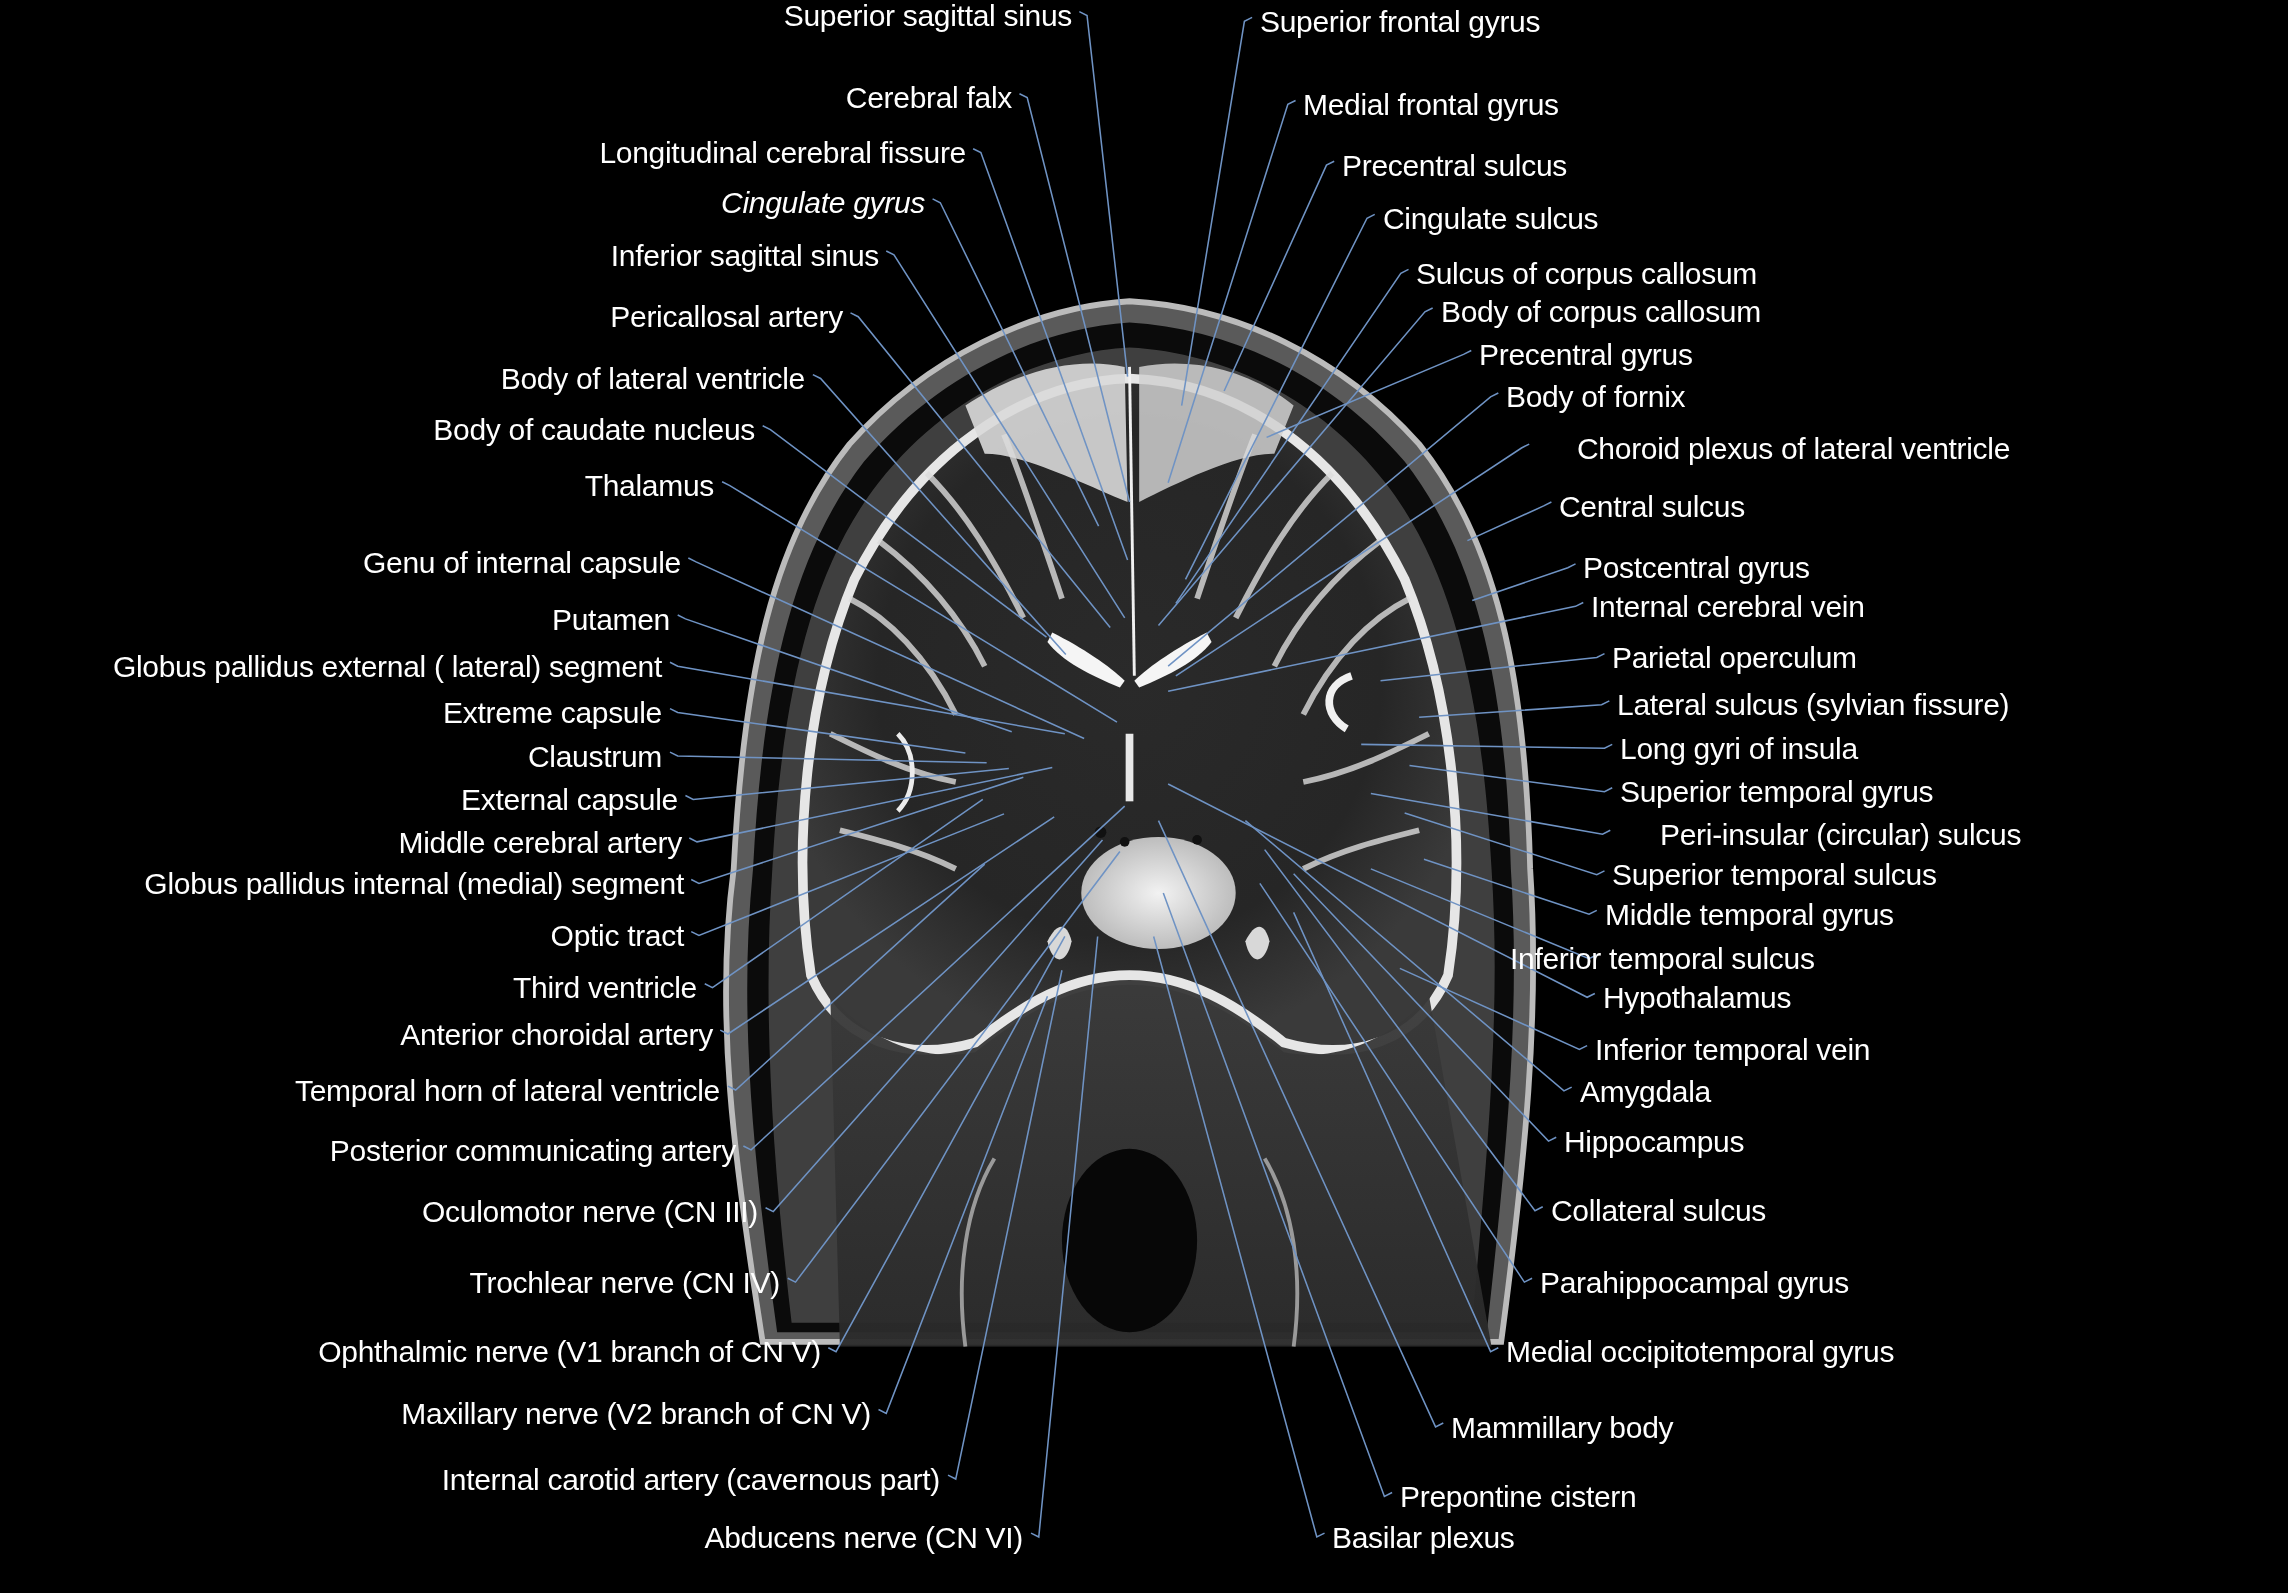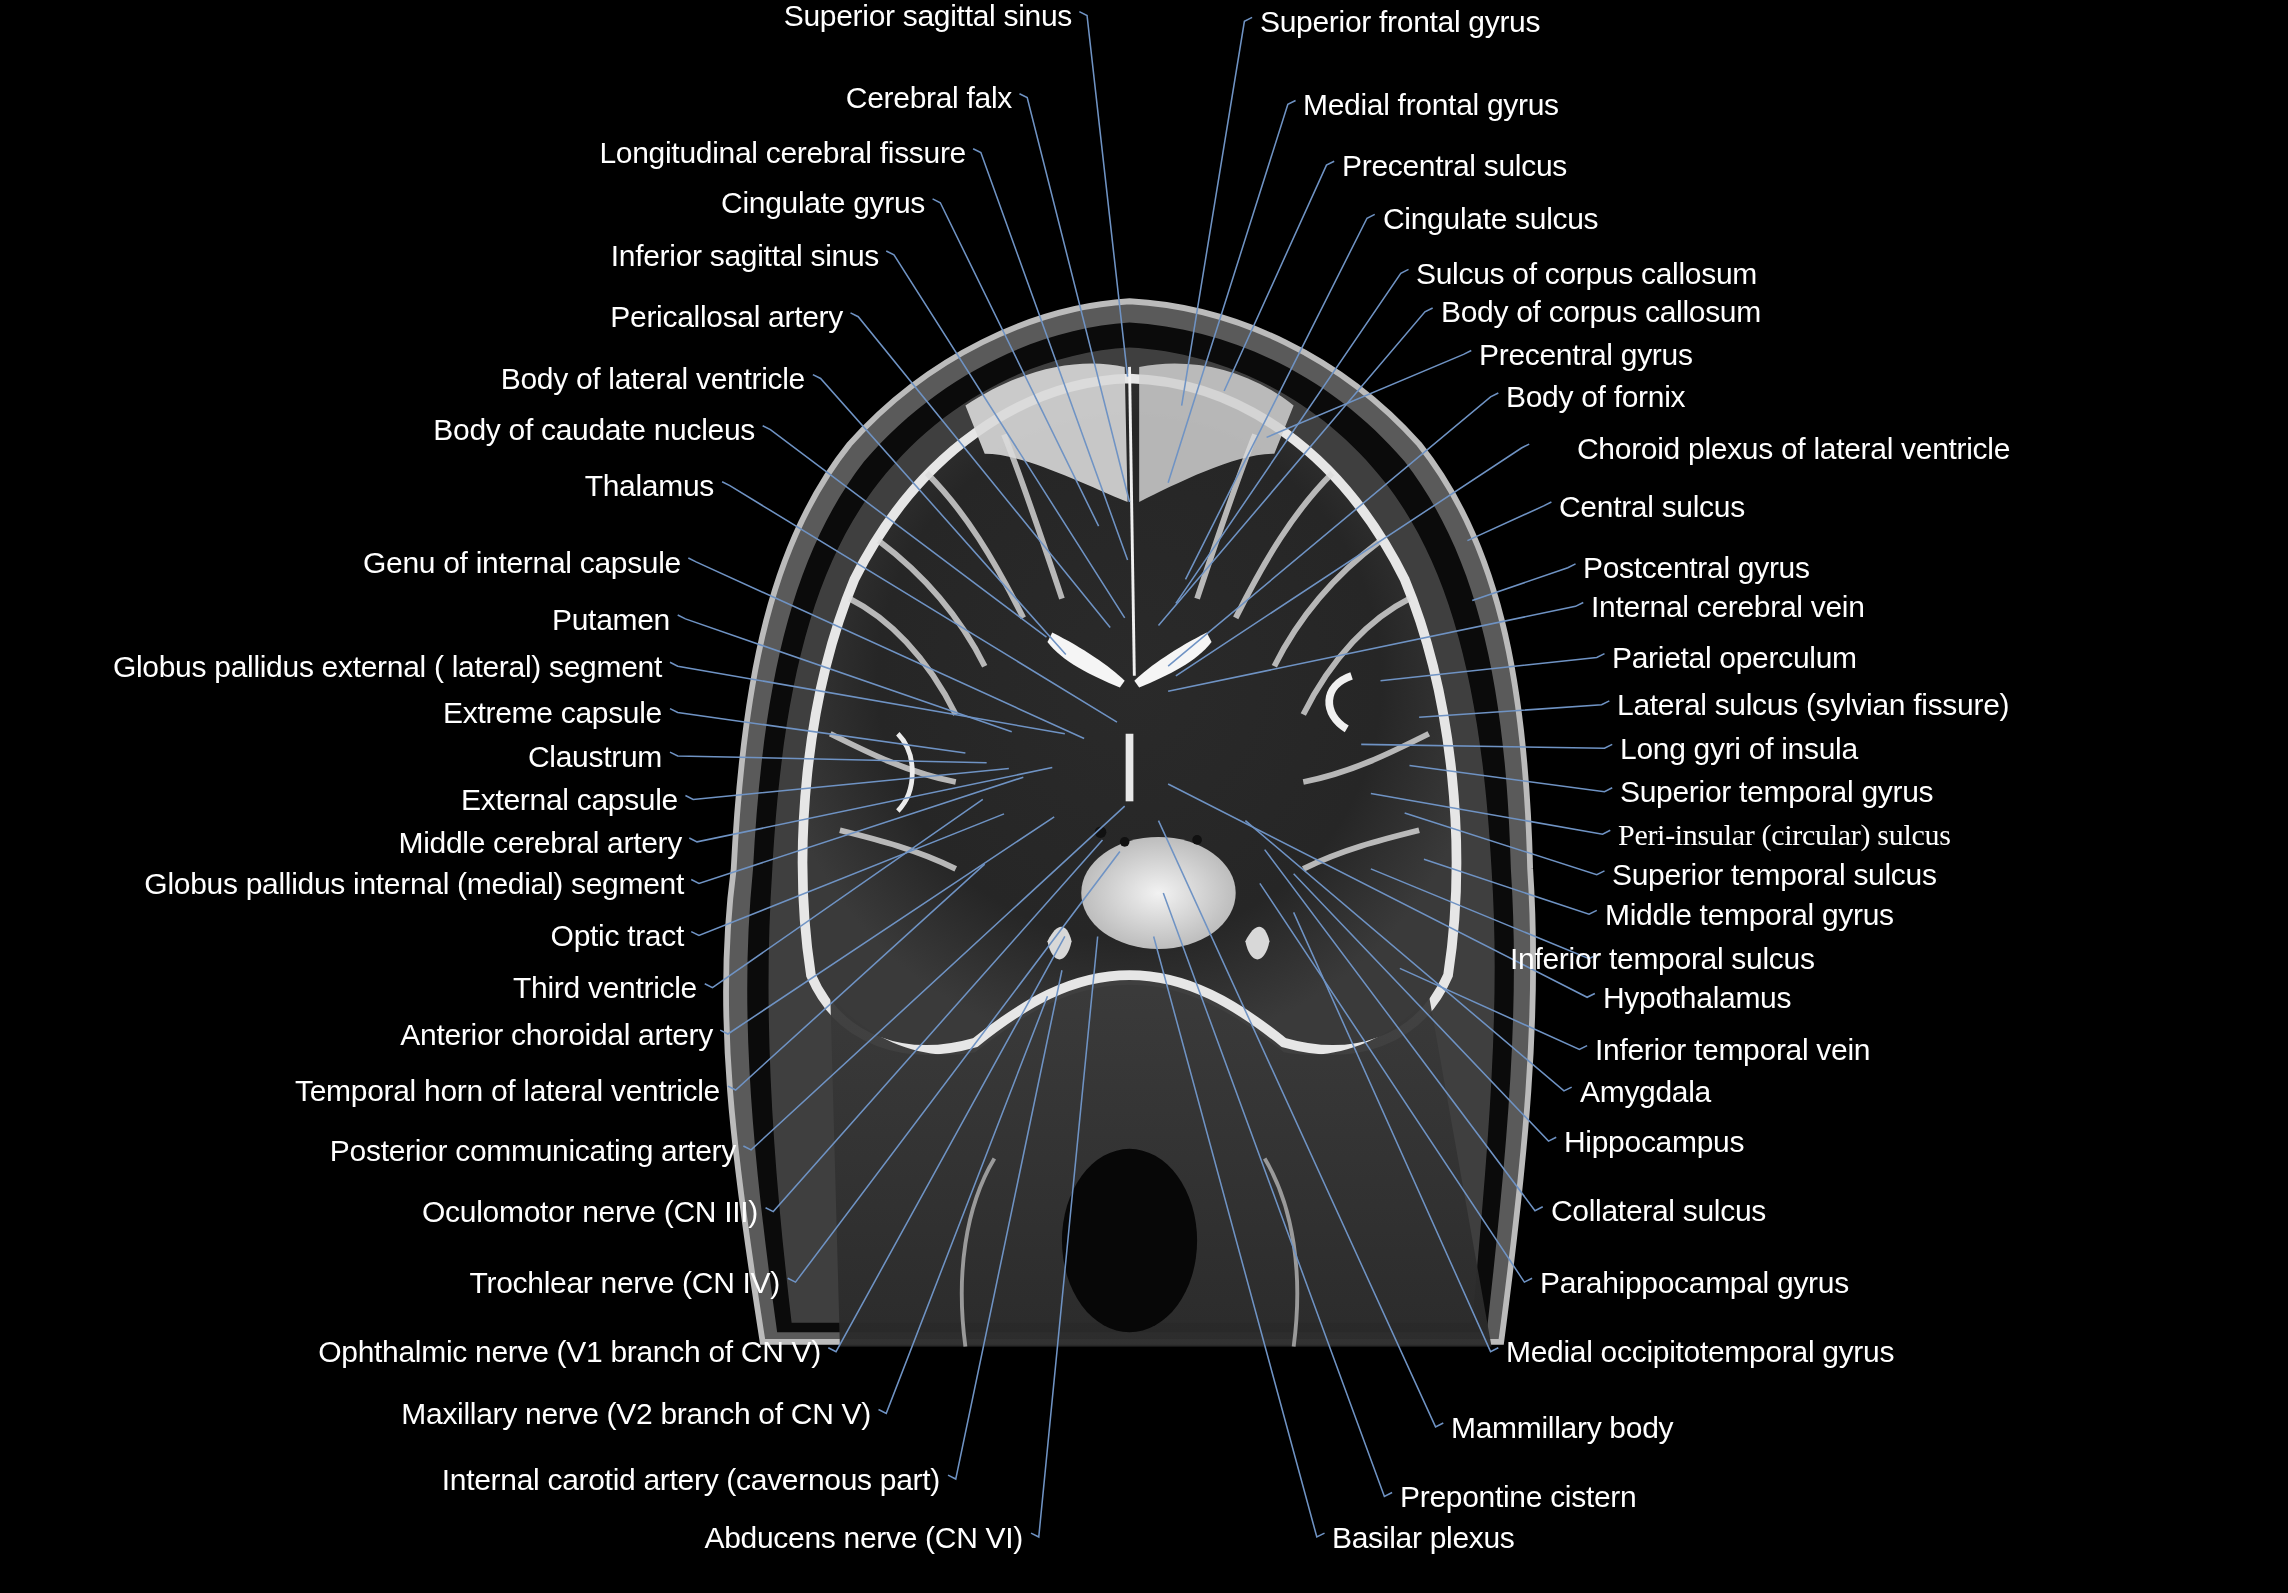--- a/index.html
+++ b/index.html
@@ -149,21 +149,21 @@
       <polyline points="1552,1396 1544,1400 1340,945" fill="none" stroke="#6f93c4" stroke-width="1.6"></polyline>
       <polyline points="1495,1474 1487,1478 1200,850" fill="none" stroke="#6f93c4" stroke-width="1.6"></polyline>
       <polyline points="1442,1546 1434,1550 1205,925" fill="none" stroke="#6f93c4" stroke-width="1.6"></polyline>
       <polyline points="1372,1588 1364,1592 1195,970" fill="none" stroke="#6f93c4" stroke-width="1.6"></polyline>
     </svg>
 
   <div id="labels">
       <div class="lbl left" style="left: 1072px; top: -1.9px;">Superior sagittal sinus</div>
       <div class="lbl left" style="left: 1012px; top: 80px;">Cerebral falx</div>
       <div class="lbl left" style="left: 966px; top: 135px;">Longitudinal cerebral fissure</div>
-      <div class="lbl left" style="left: 925px; top: 185px;">Cingulate gyrus</div>
+      <div class="lbl left" style="left: 925px; top: 185px; font-style: italic;">Cingulate gyrus</div>
       <div class="lbl left" style="left: 879px; top: 238px;">Inferior sagittal sinus</div>
       <div class="lbl left" style="left: 843px; top: 299px;">Pericallosal artery</div>
       <div class="lbl left" style="left: 805px; top: 361px;">Body of lateral ventricle</div>
       <div class="lbl left" style="left: 755px; top: 412px;">Body of caudate nucleus</div>
       <div class="lbl left" style="left: 714px; top: 468px;">Thalamus</div>
       <div class="lbl left" style="left: 681px; top: 545px;">Genu of internal capsule</div>
       <div class="lbl left" style="left: 670px; top: 602px;">Putamen</div>
       <div class="lbl left" style="left: 662px; top: 649px;">Globus pallidus external ( lateral) segment</div>
       <div class="lbl left" style="left: 662px; top: 695px;">Extreme capsule</div>
       <div class="lbl left" style="left: 662px; top: 739px;">Claustrum</div>
@@ -190,21 +190,21 @@
       <div class="lbl right" style="left: 1479px; top: 337px;">Precentral gyrus</div>
       <div class="lbl right" style="left: 1506px; top: 379px;">Body of fornix</div>
       <div class="lbl right" style="left: 1537px; top: 431px; margin-left: 40px;">Choroid plexus of lateral ventricle</div>
       <div class="lbl right" style="left: 1559px; top: 489px;">Central sulcus</div>
       <div class="lbl right" style="left: 1583px; top: 550px;">Postcentral gyrus</div>
       <div class="lbl right" style="left: 1591px; top: 589px;">Internal cerebral vein</div>
       <div class="lbl right" style="left: 1612px; top: 640px;">Parietal operculum</div>
       <div class="lbl right" style="left: 1617px; top: 687px;">Lateral sulcus (sylvian fissure)</div>
       <div class="lbl right" style="left: 1620px; top: 731px;">Long gyri of insula</div>
       <div class="lbl right" style="left: 1620px; top: 774px;">Superior temporal gyrus</div>
-      <div class="lbl right" style="left: 1618px; top: 817px; font-family: Liberation Serif, serif;">Peri-insular (circular) sulcus</div>
+      <div class="lbl right" style="left: 1660px; top: 817px;">Peri-insular (circular) sulcus</div>
       <div class="lbl right" style="left: 1612px; top: 857px;">Superior temporal sulcus</div>
       <div class="lbl right" style="left: 1605px; top: 897px;">Middle temporal gyrus</div>
       <div class="lbl right" style="left: 1510px; top: 941px;">Inferior temporal sulcus</div>
       <div class="lbl right" style="left: 1603px; top: 980px;">Hypothalamus</div>
       <div class="lbl right" style="left: 1595px; top: 1032px;">Inferior temporal vein</div>
       <div class="lbl right" style="left: 1580px; top: 1074px;">Amygdala</div>
       <div class="lbl right" style="left: 1564px; top: 1124px;">Hippocampus</div>
       <div class="lbl right" style="left: 1551px; top: 1193px;">Collateral sulcus</div>
       <div class="lbl right" style="left: 1540px; top: 1265px;">Parahippocampal gyrus</div>
       <div class="lbl right" style="left: 1506px; top: 1334px;">Medial occipitotemporal gyrus</div>

